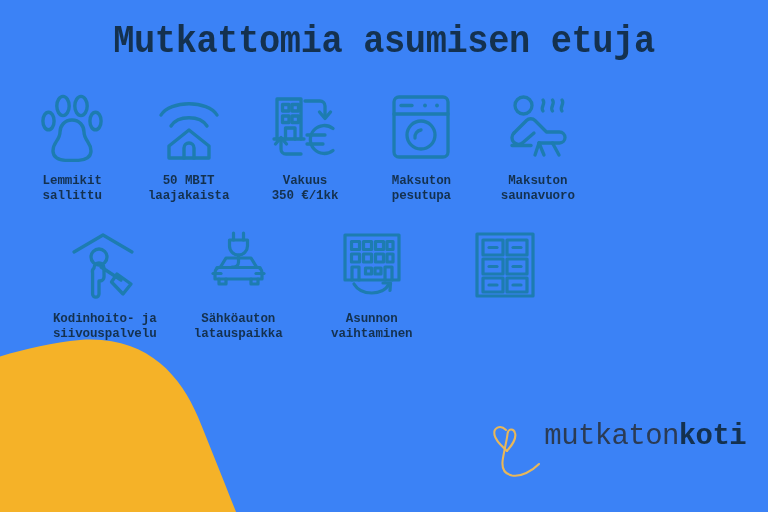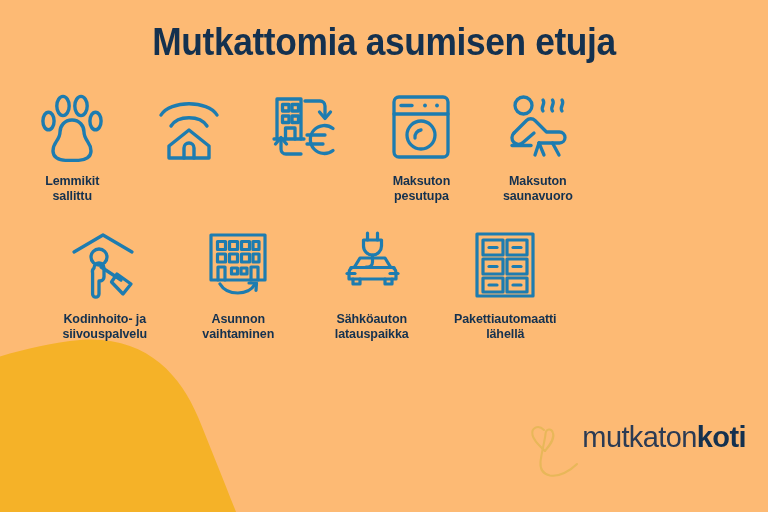--- a/index.html
+++ b/index.html
@@ -13,22 +13,23 @@
   body {
     font-family: "Liberation Sans", sans-serif;
     background: #ffffff;
     position: relative;
   }
 
   #stage {
     position: relative;
     width: 768px;
     height: 512px;
-    background: #fdba74;
+    background: #3b82f6;
     overflow: hidden;
+    font-family: Liberation Mono, monospace;
   }
 
   
   .blob {
     position: absolute;
     left: -120px;
     bottom: -40px;
     width: 420px;
     height: 230px;
     z-index: 0;
@@ -156,20 +157,21 @@
         <div class="icon-box">
           <svg width="64" height="66" viewBox="0 0 64 66">
             <g fill="none" stroke="#1d7cb0" stroke-width="3.4" stroke-linecap="round" stroke-linejoin="round">
               <path d="M4 21 C 13 6 51 6 60 21"></path>
               <path d="M14 32 C 21 21 43 21 50 32"></path>
               <path d="M32 36 L 12 52 L 12 64 L 52 64 L 52 52 Z"></path>
               <path d="M27 64 L 27 54 a5 5 0 0 1 10 0 L 37 64"></path>
             </g>
           </svg>
         </div>
+        <div class="label">50 MBIT<br>laajakaista</div>
       </div>
 
       <div class="item">
         <div class="icon-box">
           <svg width="68" height="70" viewBox="0 0 68 70">
             <g fill="none" stroke="#1d7cb0" stroke-width="3.3" stroke-linecap="round" stroke-linejoin="round">
               <path d="M6 47 L 6 7 L 30 7 L 30 47"></path>
               <rect x="11.5" y="12.5" width="6.5" height="6.5"></rect>
               <rect x="21" y="12.5" width="6.5" height="6.5"></rect>
               <rect x="11.5" y="24" width="6.5" height="6.5"></rect>
@@ -179,20 +181,21 @@
               <path d="M34 9 L 49 9 a5 5 0 0 1 5 5 L 54 25"></path>
               <path d="M48.5 20 L 54 26.5 L 59.5 20"></path>
               <path d="M30 62 L 15 62 a5 5 0 0 1 -5 -5 L 10 47"></path>
               <path d="M15.5 52 L 10 45.5 L 4.5 52"></path>
               <path d="M62 36.5 a14 14 0 1 0 0 22"></path>
               <path d="M36 43 L 54 43"></path>
               <path d="M36 52 L 52 52"></path>
             </g>
           </svg>
         </div>
+        <div class="label">Vakuus<br>350 €/1kk</div>
       </div>
 
 
       <div class="item">
         <div class="icon-box">
           <svg width="62" height="68" viewBox="0 0 62 68">
             <g fill="none" stroke="#1d7cb0" stroke-width="3.3" stroke-linecap="round" stroke-linejoin="round">
               <rect x="4" y="4" width="54" height="60" rx="5"></rect>
               <path d="M4 21 L 58 21"></path>
               <path d="M11 12.5 L 22 12.5"></path>
@@ -237,20 +240,40 @@
               <circle cx="29" cy="25" r="8"></circle>
               <path d="M24 36 a5 5 0 0 1 10 0 L 34 45 a4 4 0 0 1 -4 4 L 29 49 L 29 62 a3.2 3.2 0 0 1 -6.4 0 L 22.6 41 a5 5 0 0 1 1.4 -5 z"></path>
               <path d="M31 35 L 51 48"></path>
               <path d="M47 42 L 61 52 L 53 62 L 41.5 50 Z"></path>
             </g>
           </svg>
         </div>
         <div class="label">Kodinhoito- ja<br>siivouspalvelu</div>
       </div>
 
+
+      <div class="item">
+        <div class="icon-box">
+          <svg width="66" height="68" viewBox="0 0 66 68">
+            <g fill="none" stroke="#1d7cb0" stroke-width="3.2" stroke-linecap="round" stroke-linejoin="round">
+              <path d="M28.5 2 L 28.5 9"></path>
+              <path d="M38.5 2 L 38.5 9"></path>
+              <path d="M24.5 9 L 42.5 9 L 42.5 15 a9 9 0 0 1 -18 0 Z"></path>
+              <path d="M33.5 24 L 33.5 31 a5 5 0 0 1 -5 5 L 27 36"></path>
+              <path d="M10 48 L 10 42 C 10 39 12 36.5 15.5 36 L 21 27 L 46 27 L 51.5 36 C 55 36.5 57 39 57 42 L 57 48 Z"></path>
+              <path d="M12 36.5 L 55 36.5"></path>
+              <path d="M8 42.5 L 16 42.5"></path>
+              <path d="M51 42.5 L 59 42.5"></path>
+              <path d="M14 48 L 14 53 L 21 53 L 21 48"></path>
+              <path d="M46 48 L 46 53 L 53 53 L 53 48"></path>
+            </g>
+          </svg>
+        </div>
+        <div class="label">Sähköauton<br>latauspaikka</div>
+      </div>
 
       <div class="item">
         <div class="icon-box">
           <svg width="66" height="66" viewBox="0 0 66 66">
             <g fill="none" stroke="#1d7cb0" stroke-width="3.2" stroke-linecap="round" stroke-linejoin="round">
               <rect x="6" y="3" width="54" height="45"></rect>
               <rect x="12.5" y="9.5" width="8" height="8"></rect>
               <rect x="24.5" y="9.5" width="8" height="8"></rect>
               <rect x="36.5" y="9.5" width="8" height="8"></rect>
               <rect x="48" y="9.5" width="6" height="8"></rect>
@@ -265,59 +288,38 @@
               <path d="M15 52 C 22 64 44 64 50 52"></path>
               <path d="M44 51 L 51.5 51 L 51 58.5"></path>
             </g>
           </svg>
         </div>
         <div class="label">Asunnon<br>vaihtaminen</div>
       </div>
 
       <div class="item">
         <div class="icon-box">
-          <svg width="66" height="68" viewBox="0 0 66 68">
-            <g fill="none" stroke="#1d7cb0" stroke-width="3.2" stroke-linecap="round" stroke-linejoin="round">
-              <path d="M28.5 2 L 28.5 9"></path>
-              <path d="M38.5 2 L 38.5 9"></path>
-              <path d="M24.5 9 L 42.5 9 L 42.5 15 a9 9 0 0 1 -18 0 Z"></path>
-              <path d="M33.5 24 L 33.5 31 a5 5 0 0 1 -5 5 L 27 36"></path>
-              <path d="M10 48 L 10 42 C 10 39 12 36.5 15.5 36 L 21 27 L 46 27 L 51.5 36 C 55 36.5 57 39 57 42 L 57 48 Z"></path>
-              <path d="M12 36.5 L 55 36.5"></path>
-              <path d="M8 42.5 L 16 42.5"></path>
-              <path d="M51 42.5 L 59 42.5"></path>
-              <path d="M14 48 L 14 53 L 21 53 L 21 48"></path>
-              <path d="M46 48 L 46 53 L 53 53 L 53 48"></path>
-            </g>
-          </svg>
-        </div>
-        <div class="label">Sähköauton<br>latauspaikka</div>
-      </div>
-
-      <div class="item">
-        <div class="icon-box">
           <svg width="62" height="68" viewBox="0 0 62 68">
             <g fill="none" stroke="#1d7cb0" stroke-width="3.2" stroke-linecap="round" stroke-linejoin="round">
               <rect x="3" y="3" width="56" height="62"></rect>
               <rect x="9" y="9" width="20" height="15"></rect>
               <rect x="33" y="9" width="20" height="15"></rect>
               <rect x="9" y="28" width="20" height="15"></rect>
               <rect x="33" y="28" width="20" height="15"></rect>
               <rect x="9" y="47" width="20" height="14"></rect>
               <rect x="33" y="47" width="20" height="14"></rect>
               <path d="M15 16.5 L 23 16.5"></path>
               <path d="M39 16.5 L 47 16.5"></path>
               <path d="M15 35.5 L 23 35.5"></path>
               <path d="M39 35.5 L 47 35.5"></path>
               <path d="M15 54 L 23 54"></path>
               <path d="M39 54 L 47 54"></path>
             </g>
           </svg>
         </div>
-        <div class="label">Pakettiautomaatti<br>lähellä</div>
       </div>
     </div>
   </div>
 
   <div class="logo">
     <svg class="logo-mark" viewBox="0 0 52 56">
       <g fill="none" stroke="#e8b759" stroke-width="2.1" stroke-linecap="round">
         <path d="M16 8 C 10 2 3 6 4.5 13 C 5.8 19.5 13 25 17 29"></path>
         <path d="M17 29 C 21 24 27 17 25 11 C 23.5 6 18 6.5 17.5 12 C 17 18 13 33 12.5 40 C 12 47 15 52 22 53.5 C 31 55.2 42 49 49 42"></path>
       </g>

